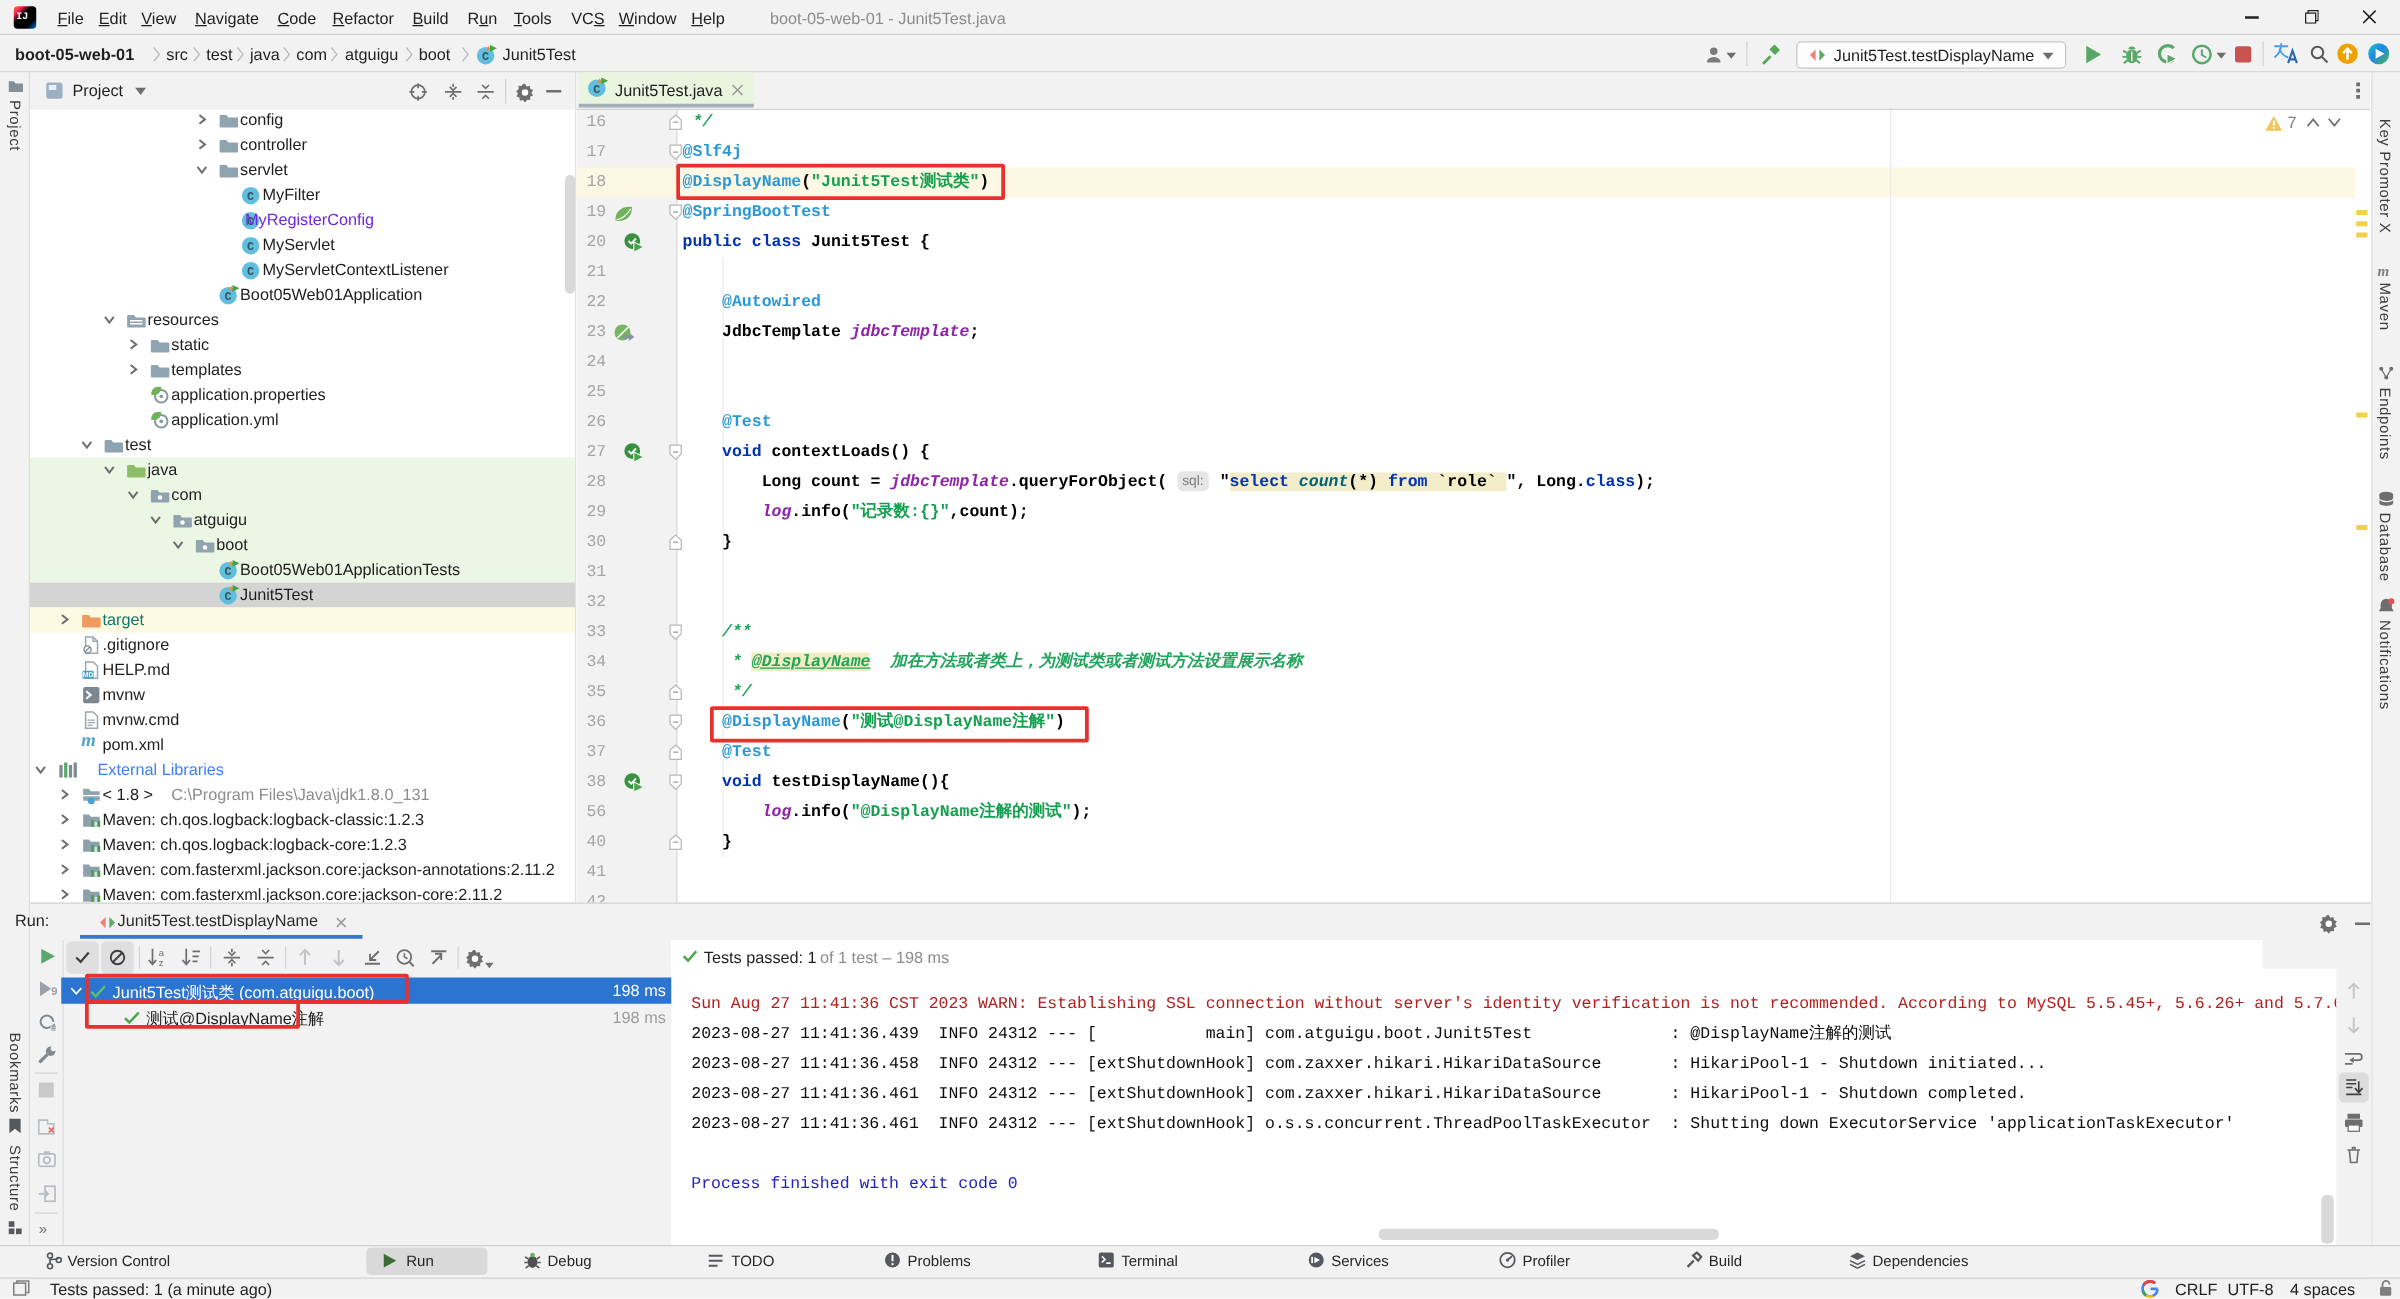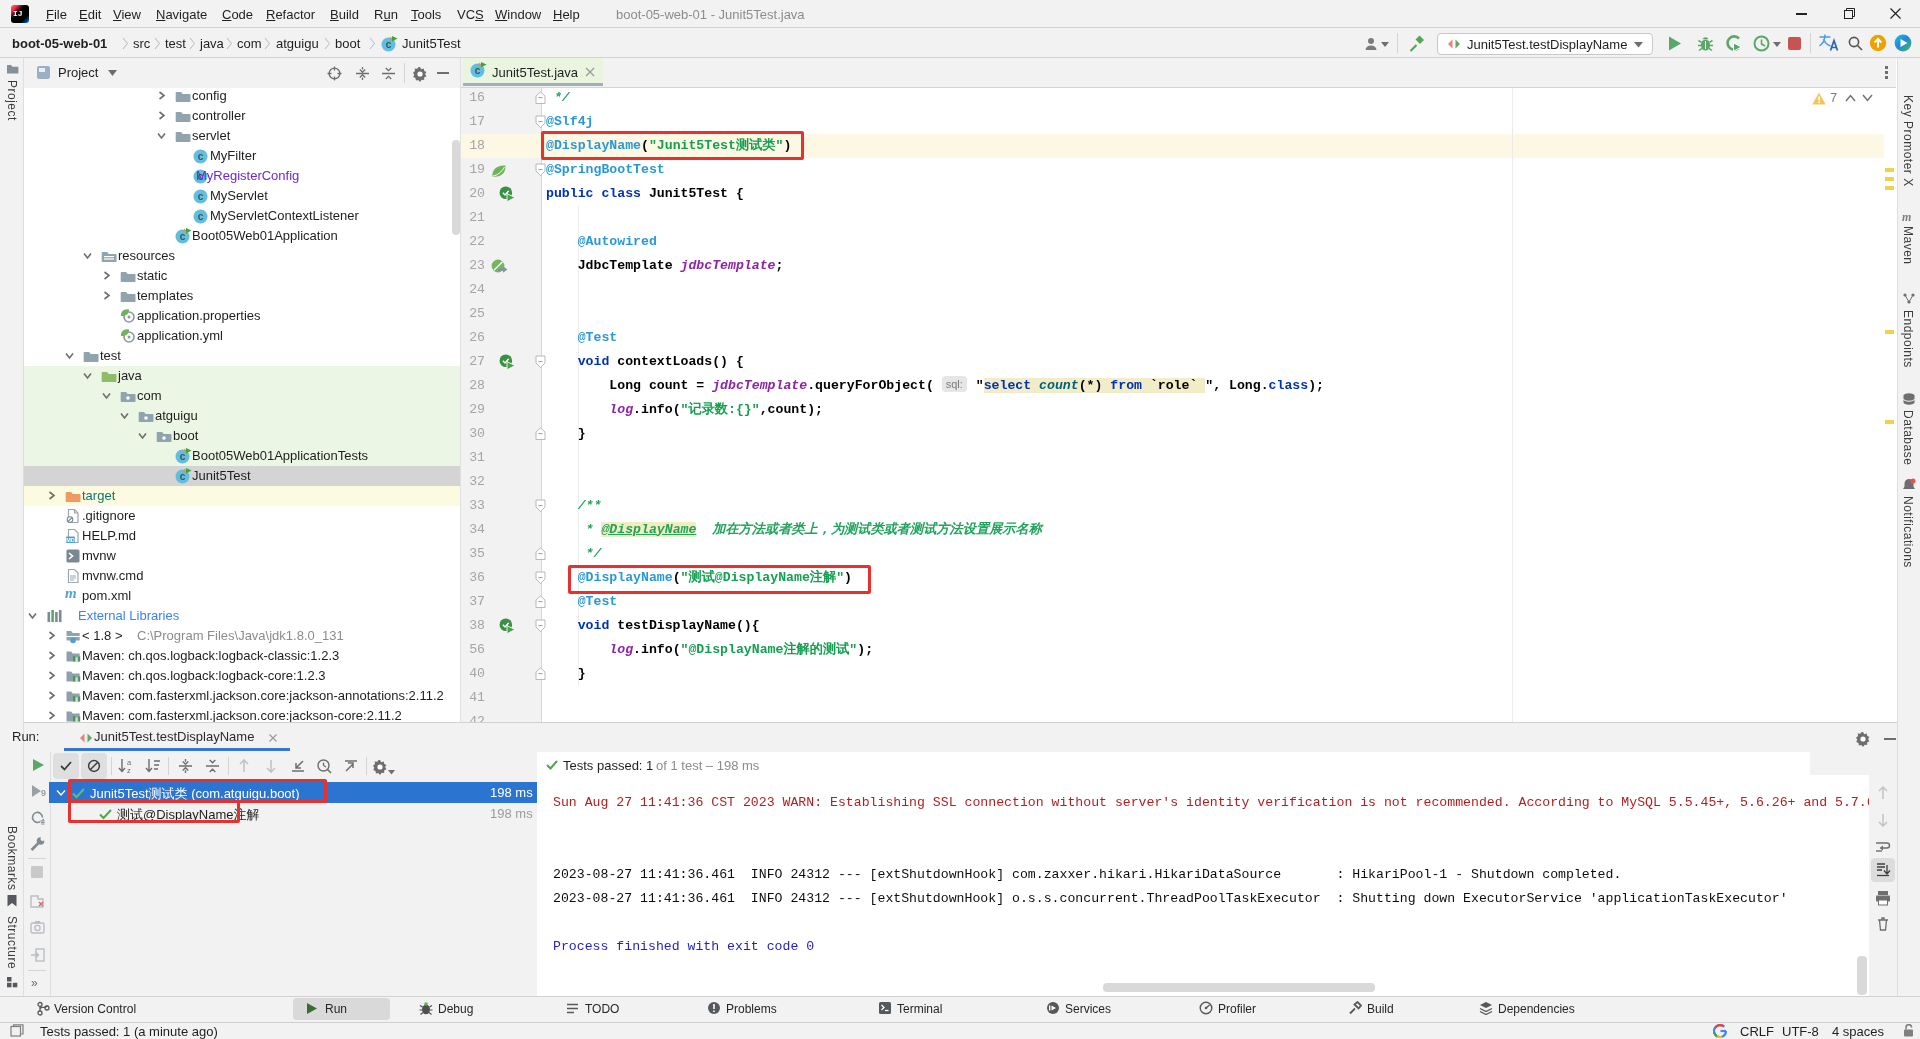--- a/index.html
+++ b/index.html
@@ -774,20 +774,22 @@
 <svg class="a" style="left:372px;top:759px" width="16" height="16" viewBox="0 0 16 16">
     <path fill="#6e6e6e" d="M8 1l1.2 2.2 2.5-.6.6 2.5L14.5 6l-1.4 2.1 1.3 2.2-2.3 1.1.1 2.5-2.5-.2L8 15.9l-1.7-1.9-2.4.5-.4-2.5-2.3-.9 1.1-2.3L1 6.7l2-1.6-.3-2.5 2.5.1L6.6 1z"></path>
     <circle cx="8" cy="8" r="2.6" fill="#fff"></circle>
   </svg>
 <svg class="a" style="left:388px;top:770px" width="7" height="5">
     <polygon points="0,0 7,0 3.5,4.5" fill="#6e6e6e"></polygon>
   </svg>
 <div class="a" style="left:537px;top:752px;width:1332px;height:244px;background:#fff"></div>
 <div class="a" style="left:537px;top:752px;width:1332px;height:244px;overflow:hidden">
 <div class="crow" style="left:16px;top:39px;color:#b21f1f">Sun Aug 27 11:41:36 CST 2023 WARN: Establishing SSL connection without server's identity verification is not recommended. According to MySQL 5.5.45+, 5.6.26+ and 5.7.6+ requirements SSL connection</div>
+<div class="crow" style="left:16px;top:63px;color:#0d0d0d">2023-08-27 11:41:36.439  INFO 24312 --- [           main] com.atguigu.boot.Junit5Test              : @DisplayName注解的测试</div>
+<div class="crow" style="left:16px;top:87px;color:#0d0d0d">2023-08-27 11:41:36.458  INFO 24312 --- [extShutdownHook] com.zaxxer.hikari.HikariDataSource       : HikariPool-1 - Shutdown initiated...</div>
 <div class="crow" style="left:16px;top:111px;color:#0d0d0d">2023-08-27 11:41:36.461  INFO 24312 --- [extShutdownHook] com.zaxxer.hikari.HikariDataSource       : HikariPool-1 - Shutdown completed.</div>
 <div class="crow" style="left:16px;top:135px;color:#0d0d0d">2023-08-27 11:41:36.461  INFO 24312 --- [extShutdownHook] o.s.s.concurrent.ThreadPoolTaskExecutor  : Shutting down ExecutorService 'applicationTaskExecutor'</div>
 <div class="crow" style="left:16px;top:183px;color:#2323bf">Process finished with exit code 0</div>
 </div>
 <div class="a" style="left:537px;top:752px;width:1273px;height:23px;background:#fff"></div>
 <svg class="a" style="left:545px;top:758px" width="14" height="13">
     <polyline points="2,7 5.5,10.5 12,3" stroke="#4ca64c" stroke-width="2" fill="none"></polyline>
   </svg>
 <div class="a s13" style="left:563px;top:758px">Tests passed: 1</div>
 <div class="a s13" style="left:656px;top:758px;color:#8c8c8c">of 1 test – 198 ms</div>

